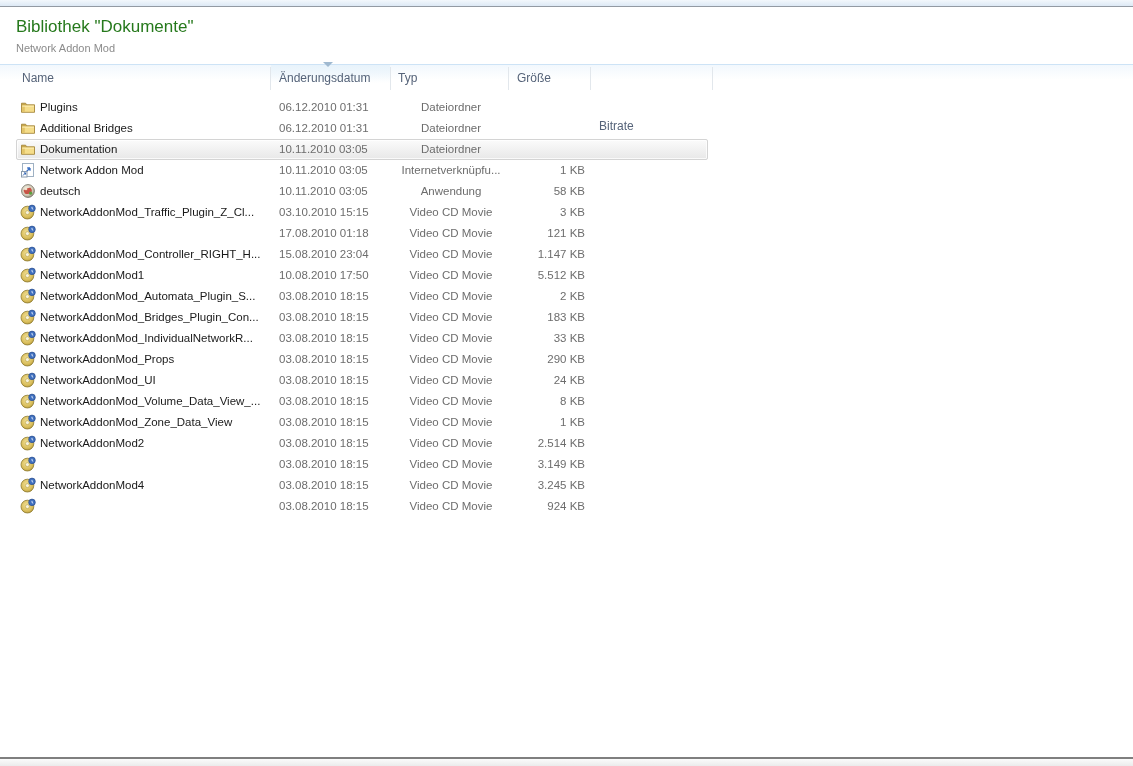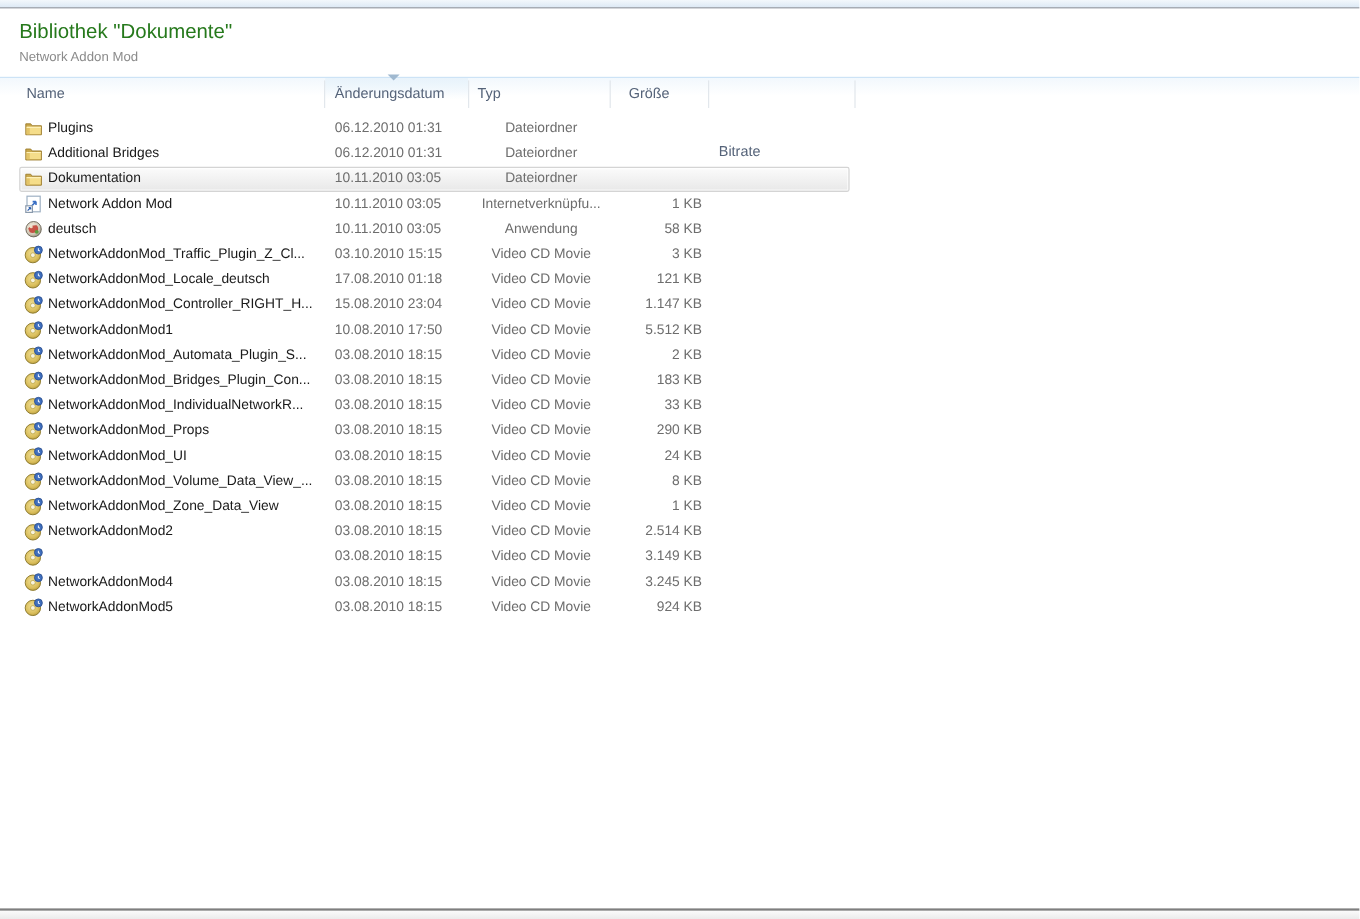--- a/index.html
+++ b/index.html
@@ -16,21 +16,21 @@
   .lib-subtitle{position:absolute;left:16px;top:42px;font-size:11px;color:#8b8b8b;}
 
   
   .col-headers{position:absolute;left:0;top:64px;width:1133px;height:27px;
     border-top:1px solid #cde3f6;
     background:linear-gradient(#f2f8fd, rgba(255,255,255,0) 55%);}
   .colh{position:absolute;top:0;height:26px;line-height:26px;font-size:12px;color:#556379;cursor:default;}
   .colh-name{left:22px;width:240px;}
   .colh-date{left:279px;width:108px;}
   .colh-type{left:398px;width:106px;}
-  .colh-size{left:517px;width:70px;margin-left:7px;}
+  .colh-size{left:517px;width:70px;}
   .colh-bitrate{left:599px;width:100px;margin-top:48px;}
   .colh-date-tint{position:absolute;left:271px;top:0;width:119px;height:26px;
     background:linear-gradient(#e8f3fb, rgba(255,255,255,0) 70%);}
   .colsep{position:absolute;top:2px;height:23px;width:1px;background:#e2e7ec;}
   .sep1{left:270px;}.sep2{left:390px;}.sep3{left:508px;}.sep4{left:590px;}.sep5{left:712px;}
   .sort-arrow{position:absolute;left:323px;top:-3px;width:0;height:0;
     border-left:5px solid transparent;border-right:5px solid transparent;
     border-top:5px solid #a0b9d0;}
 
   
@@ -191,21 +191,20 @@
                 <stop offset="0.65" stop-color="#d9bd5a"></stop>
                 <stop offset="1" stop-color="#a98f34"></stop>
     </radialGradient>
             </defs>
     <circle cx="7.4" cy="8.6" r="6.4" fill="url(#cdg)" stroke="#8d7a2e" stroke-width="0.8"></circle>
     <circle cx="7.4" cy="8.6" r="2" fill="#f7f3de" stroke="#bfa94e" stroke-width="0.7"></circle>
     <circle cx="12" cy="4.4" r="3.3" fill="#3f6fbe" stroke="#2c4f8e" stroke-width="0.7"></circle>
     <path d="M12 2.9 L12 4.6 L13.2 5.2" stroke="#eaf2ff" stroke-width="0.9" fill="none"></path>
   </svg>
         </span>
-    <span class="cell name">NetworkAddonMod_Locale_deutsch</span>
     <span class="cell date">17.08.2010 01:18</span>
     <span class="cell type">Video CD Movie</span>
     <span class="cell size">121 KB</span>
     <span class="cell bitrate"></span>
   </div>
       <div class="row" style="top: 147px;">
     <span class="icon">
           <svg width="16" height="16" viewBox="0 0 16 16">
     <defs>
               <radialGradient id="cdg" cx="45%" cy="40%" r="70%">
@@ -476,21 +475,20 @@
                 <stop offset="0.65" stop-color="#d9bd5a"></stop>
                 <stop offset="1" stop-color="#a98f34"></stop>
     </radialGradient>
             </defs>
     <circle cx="7.4" cy="8.6" r="6.4" fill="url(#cdg)" stroke="#8d7a2e" stroke-width="0.8"></circle>
     <circle cx="7.4" cy="8.6" r="2" fill="#f7f3de" stroke="#bfa94e" stroke-width="0.7"></circle>
     <circle cx="12" cy="4.4" r="3.3" fill="#3f6fbe" stroke="#2c4f8e" stroke-width="0.7"></circle>
     <path d="M12 2.9 L12 4.6 L13.2 5.2" stroke="#eaf2ff" stroke-width="0.9" fill="none"></path>
   </svg>
         </span>
-    <span class="cell name">NetworkAddonMod5</span>
     <span class="cell date">03.08.2010 18:15</span>
     <span class="cell type">Video CD Movie</span>
     <span class="cell size">924 KB</span>
     <span class="cell bitrate"></span>
   </div>
     </div>
 
   <div class="bottom-line"></div>
   <div class="bottom-strip"></div>
 </div>

